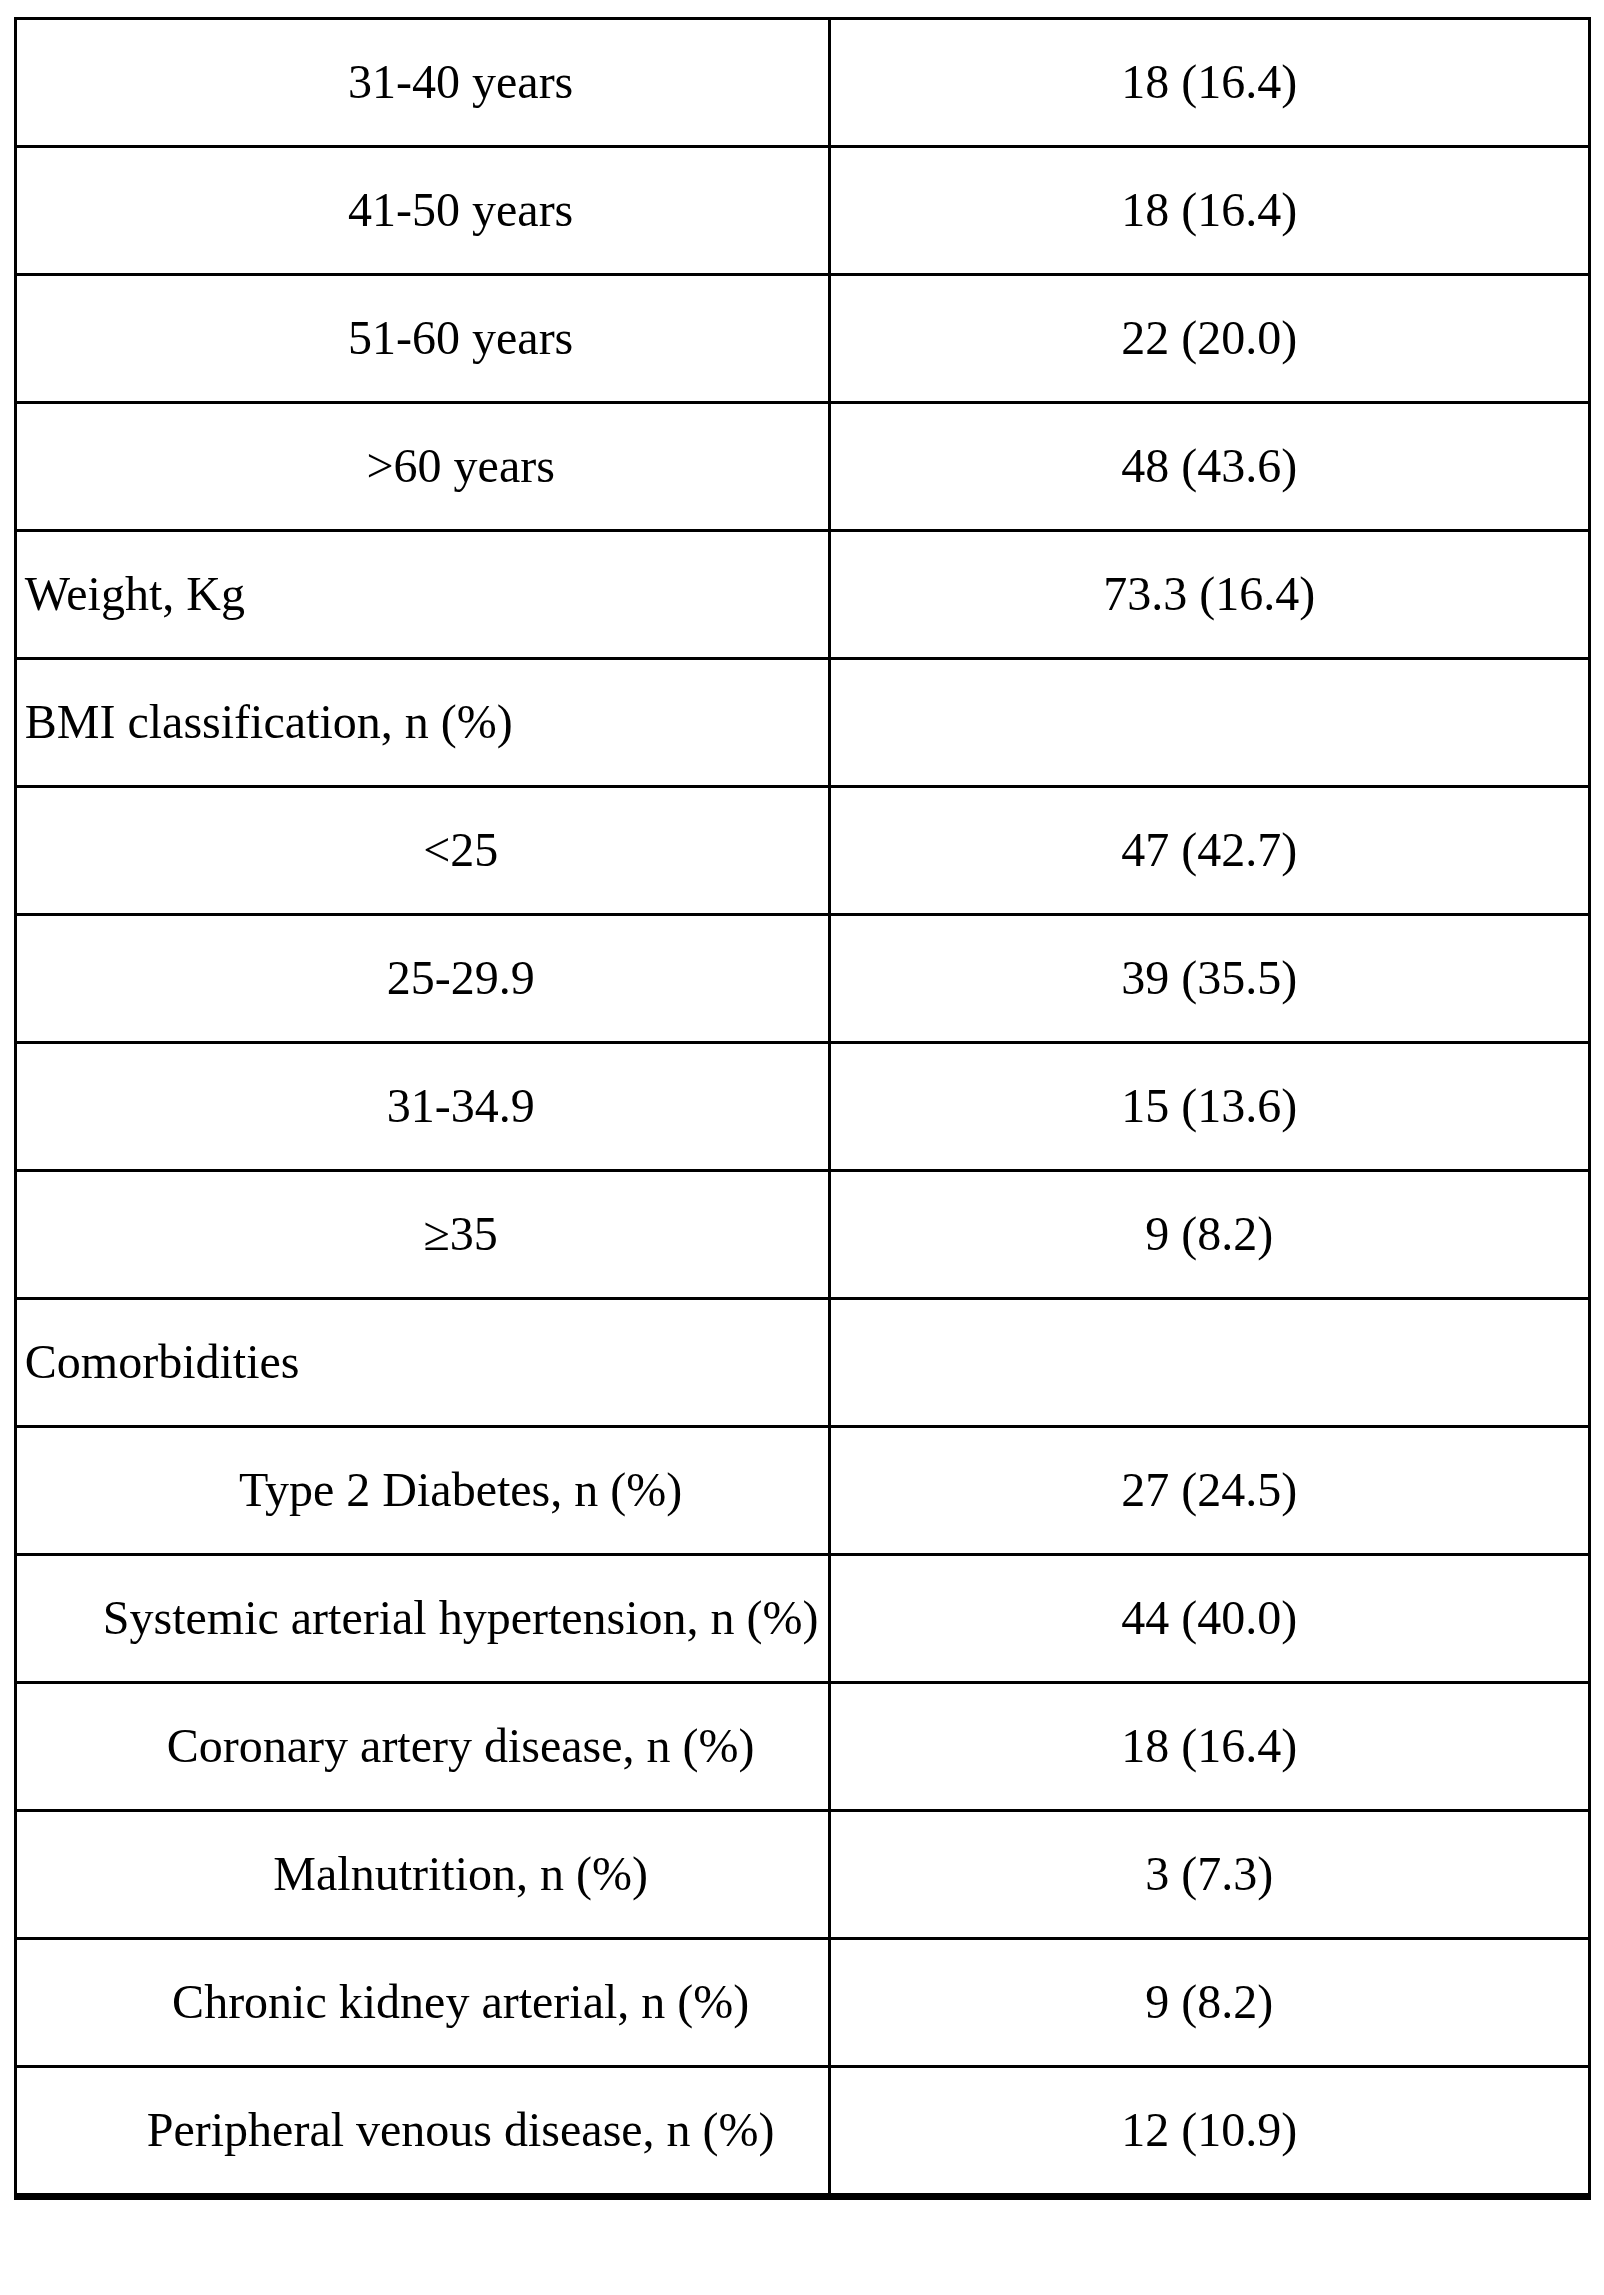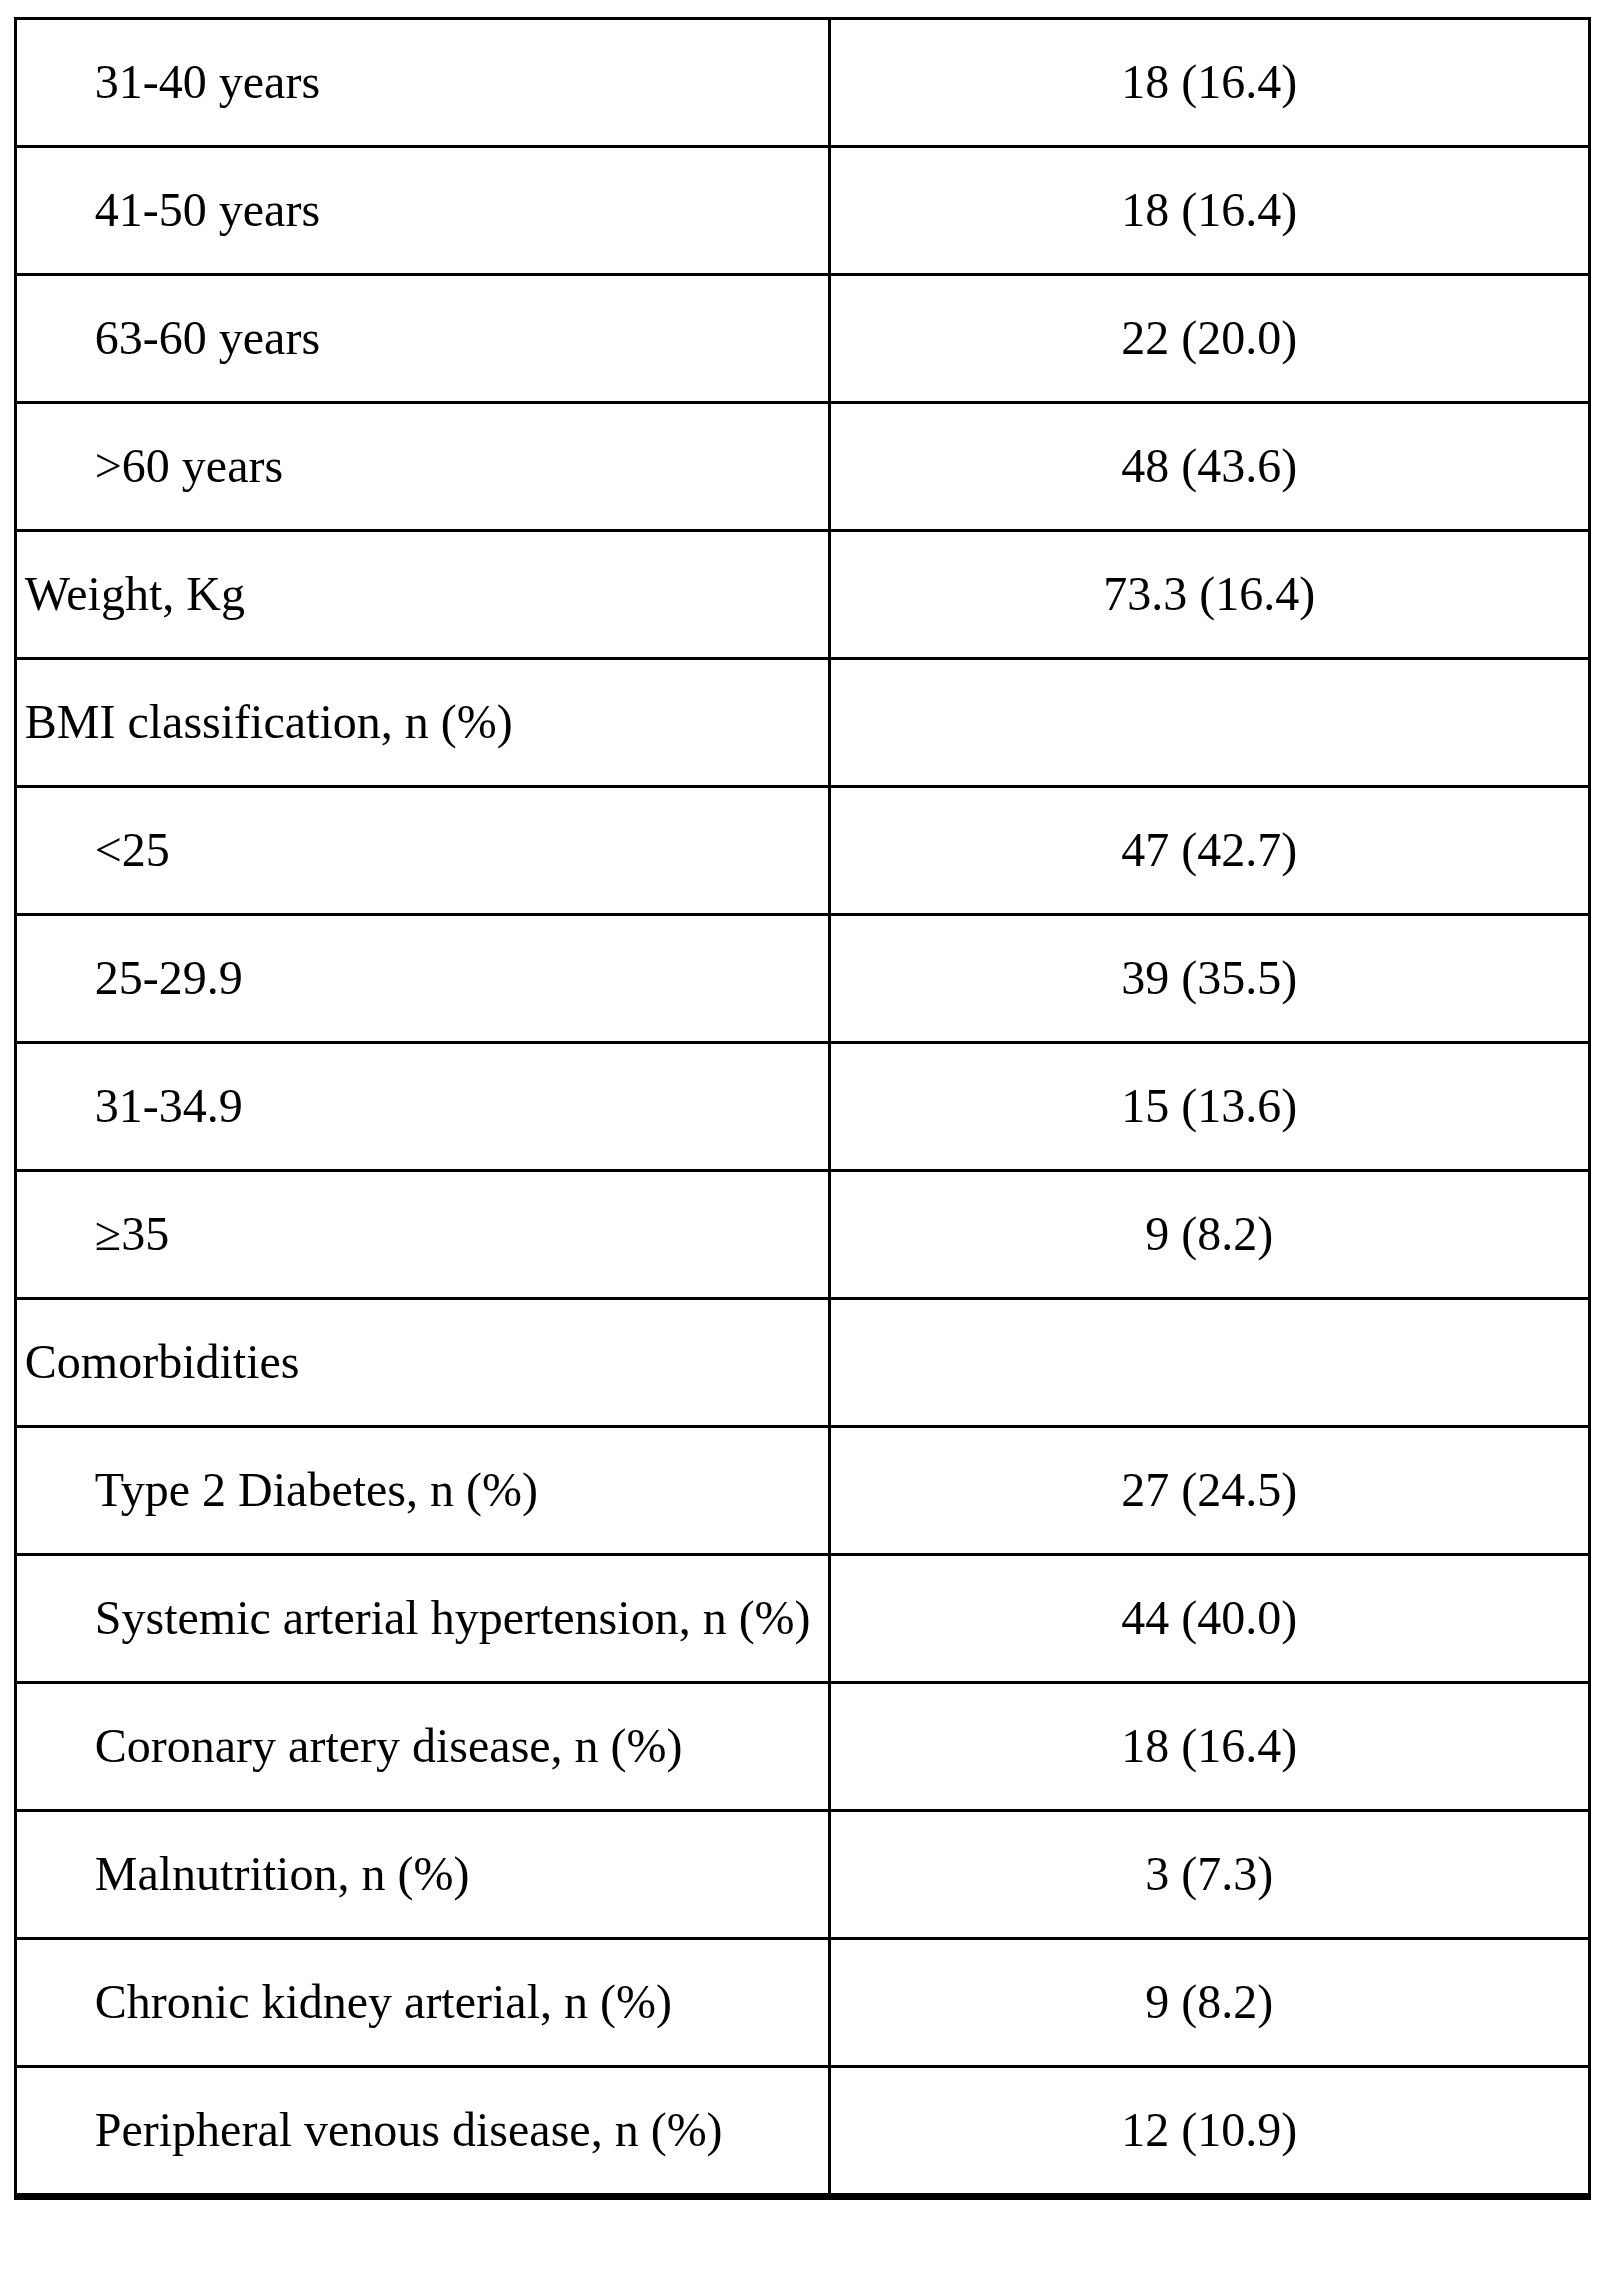--- a/index.html
+++ b/index.html
@@ -37,20 +37,21 @@
   }
   table.char-table tr:last-child td {
     border-bottom-width: 7.3px;
   }
   td.label-cell {
     text-align: left;
     padding-left: 8px;
   }
   tr.indent td.label-cell {
     padding-left: 78px;
+    text-align: center;
   }
   td.value-cell {
     text-align: center;
     padding: 0;
   }
 </style>
 </head>
 <body>
 
 <div class="table-wrap">
@@ -62,21 +63,21 @@
     <tbody>
         <tr class="indent">
     <td class="label-cell">31-40 years</td>
     <td class="value-cell">18 (16.4)</td>
   </tr>
         <tr class="indent">
     <td class="label-cell">41-50 years</td>
     <td class="value-cell">18 (16.4)</td>
   </tr>
         <tr class="indent">
-    <td class="label-cell">63-60 years</td>
+    <td class="label-cell">51-60 years</td>
     <td class="value-cell">22 (20.0)</td>
   </tr>
         <tr class="indent">
     <td class="label-cell">&gt;60 years</td>
     <td class="value-cell">48 (43.6)</td>
   </tr>
         <tr>
     <td class="label-cell">Weight, Kg</td>
     <td class="value-cell">73.3 (16.4)</td>
   </tr>

